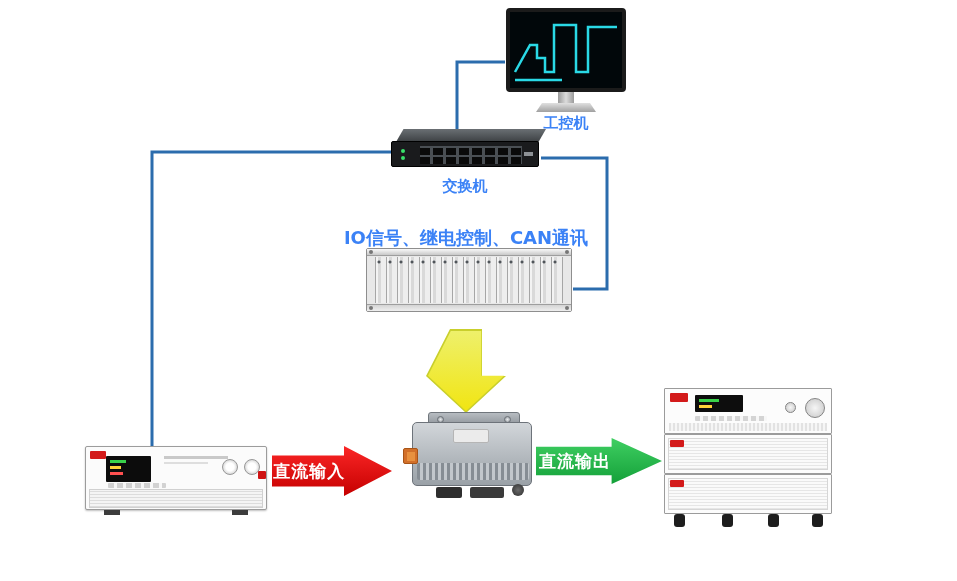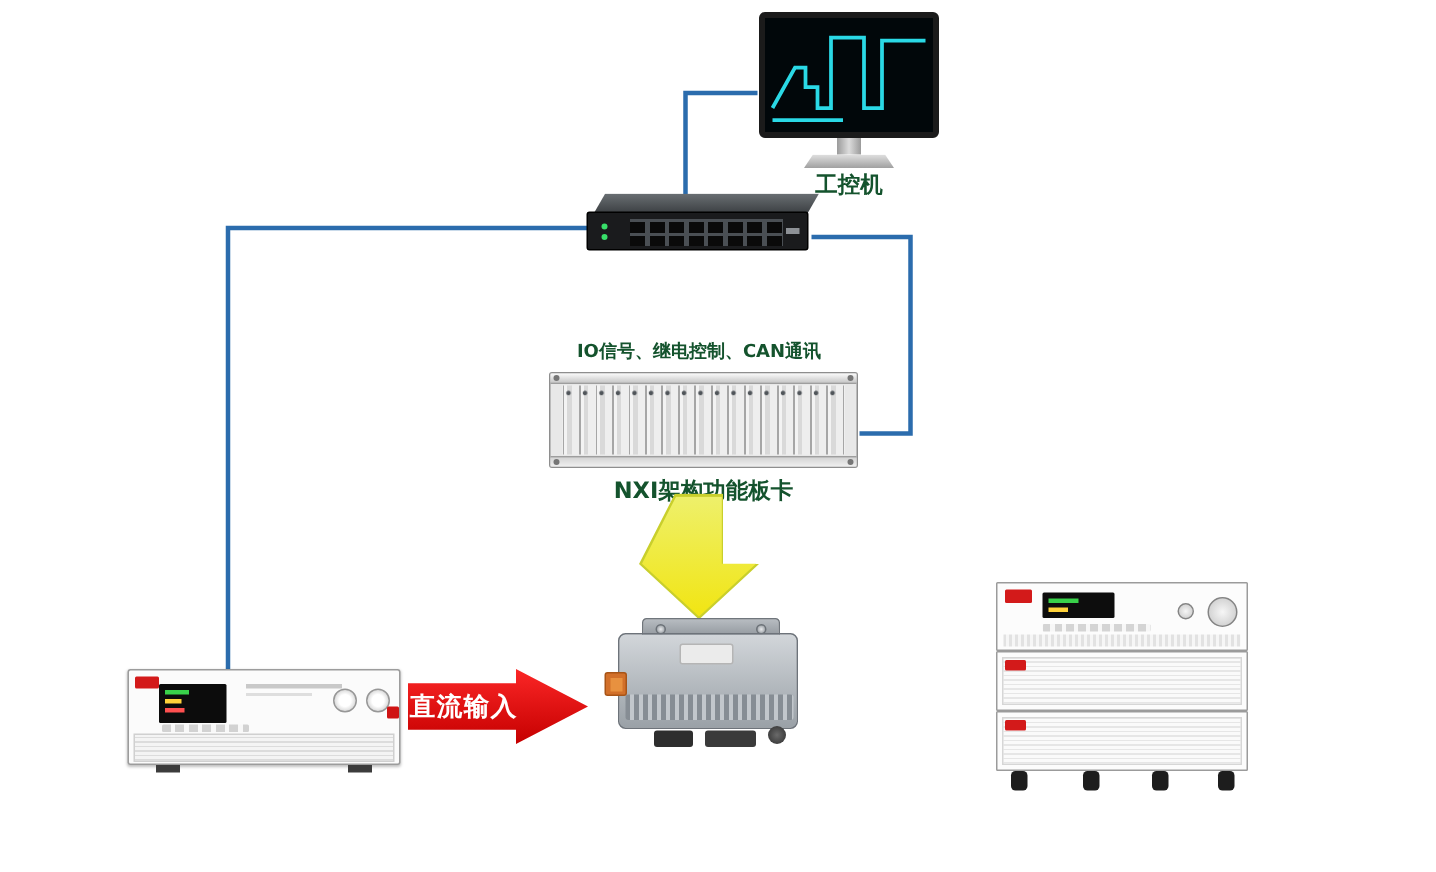--- a/index.html
+++ b/index.html
@@ -1,20 +1,20 @@
 <!DOCTYPE html>
 <html><head>
 <meta charset="utf-8">
 <style>
   * { box-sizing: border-box; margin: 0; padding: 0; }
   body { background: #fff; font-family: "DejaVu Sans", sans-serif; }
   .canvas { position: relative; width: 957px; height: 581px; background: #fff; overflow: hidden; }
 
-  .lbl { position: absolute; text-align: center; font-weight: 700; font-size: 15px; color: #14532d; line-height: 1.2; }
-  .lbl.small { font-size: 12px; }
+  .lbl { position: absolute; text-align: center; font-weight: 700; font-size: 15px; color: #3b82f6; line-height: 1.2; }
+  .lbl.small { font-size: 18px; }
 
   
   svg.lines { position: absolute; left: 0; top: 0; z-index: 1; }
   svg.lines polyline { fill: none; stroke: #2b6cad; stroke-width: 3; }
 
   .dev { position: absolute; z-index: 2; }
 
   
   .screen { left: 506px; top: 8px; width: 120px; height: 84px; background: #01070a; border: 4px solid #1b1b1b; border-radius: 4px; }
   .screen svg { width: 100%; height: 100%; display: block; }
@@ -128,32 +128,32 @@
   <div class="dev neck"></div>
   <div class="dev base"></div>
   <div class="lbl" style="left:496px;top:114px;width:140px">工控机</div>
 
   <div class="dev sw-top"></div>
   <div class="dev sw-front">
     <div class="sw-leds"></div>
     <div class="sw-ports"></div>
     <div class="sw-brand"></div>
   </div>
+  <div class="lbl" style="left:391px;top:177px;width:148px">交换机</div>
 
   <div class="lbl small" style="left:330px;top:227px;width:272px">IO信号、继电控制、CAN通讯</div>
   <div class="dev rack">
     <div class="rail-t"></div>
     <div class="rail-b"></div>
     <div class="slots"></div>
     <div class="screw" style="left:2px;top:1px"></div>
     <div class="screw" style="right:2px;top:1px"></div>
     <div class="screw" style="left:2px;bottom:1px"></div>
     <div class="screw" style="right:2px;bottom:1px"></div>
   </div>
-  <div class="lbl" style="left:366px;top:318px;width:206px">NXI架构功能板卡</div>
 
   <div class="dev arrow-down-outline"></div>
   <div class="dev arrow-down"></div>
 
   <div class="dev dut-plate">
     <div class="dut-bolt" style="left:8px"></div>
     <div class="dut-bolt" style="right:8px"></div>
   </div>
   <div class="dev dut-body">
     <div class="dut-label"></div>
@@ -163,20 +163,23 @@
       <i></i>
     </div>
   <div class="dev dut-conn-a"></div>
   <div class="dev dut-conn-b"></div>
   <div class="dev dut-conn-c"></div>
 
   <div class="dev arrow-right arrow-red">
     <span>直流输入</span>
   </div>
 
+  <div class="dev arrow-right arrow-green">
+    <span>直流输出</span>
+  </div>
 
   <div class="dev psu">
     <div class="badge"></div>
     <div class="psu-display">
       <i class="d1"></i>
       <i class="d2"></i>
       <i class="d3"></i>
     </div>
     <div class="psu-print1"></div>
     <div class="psu-print2"></div>

